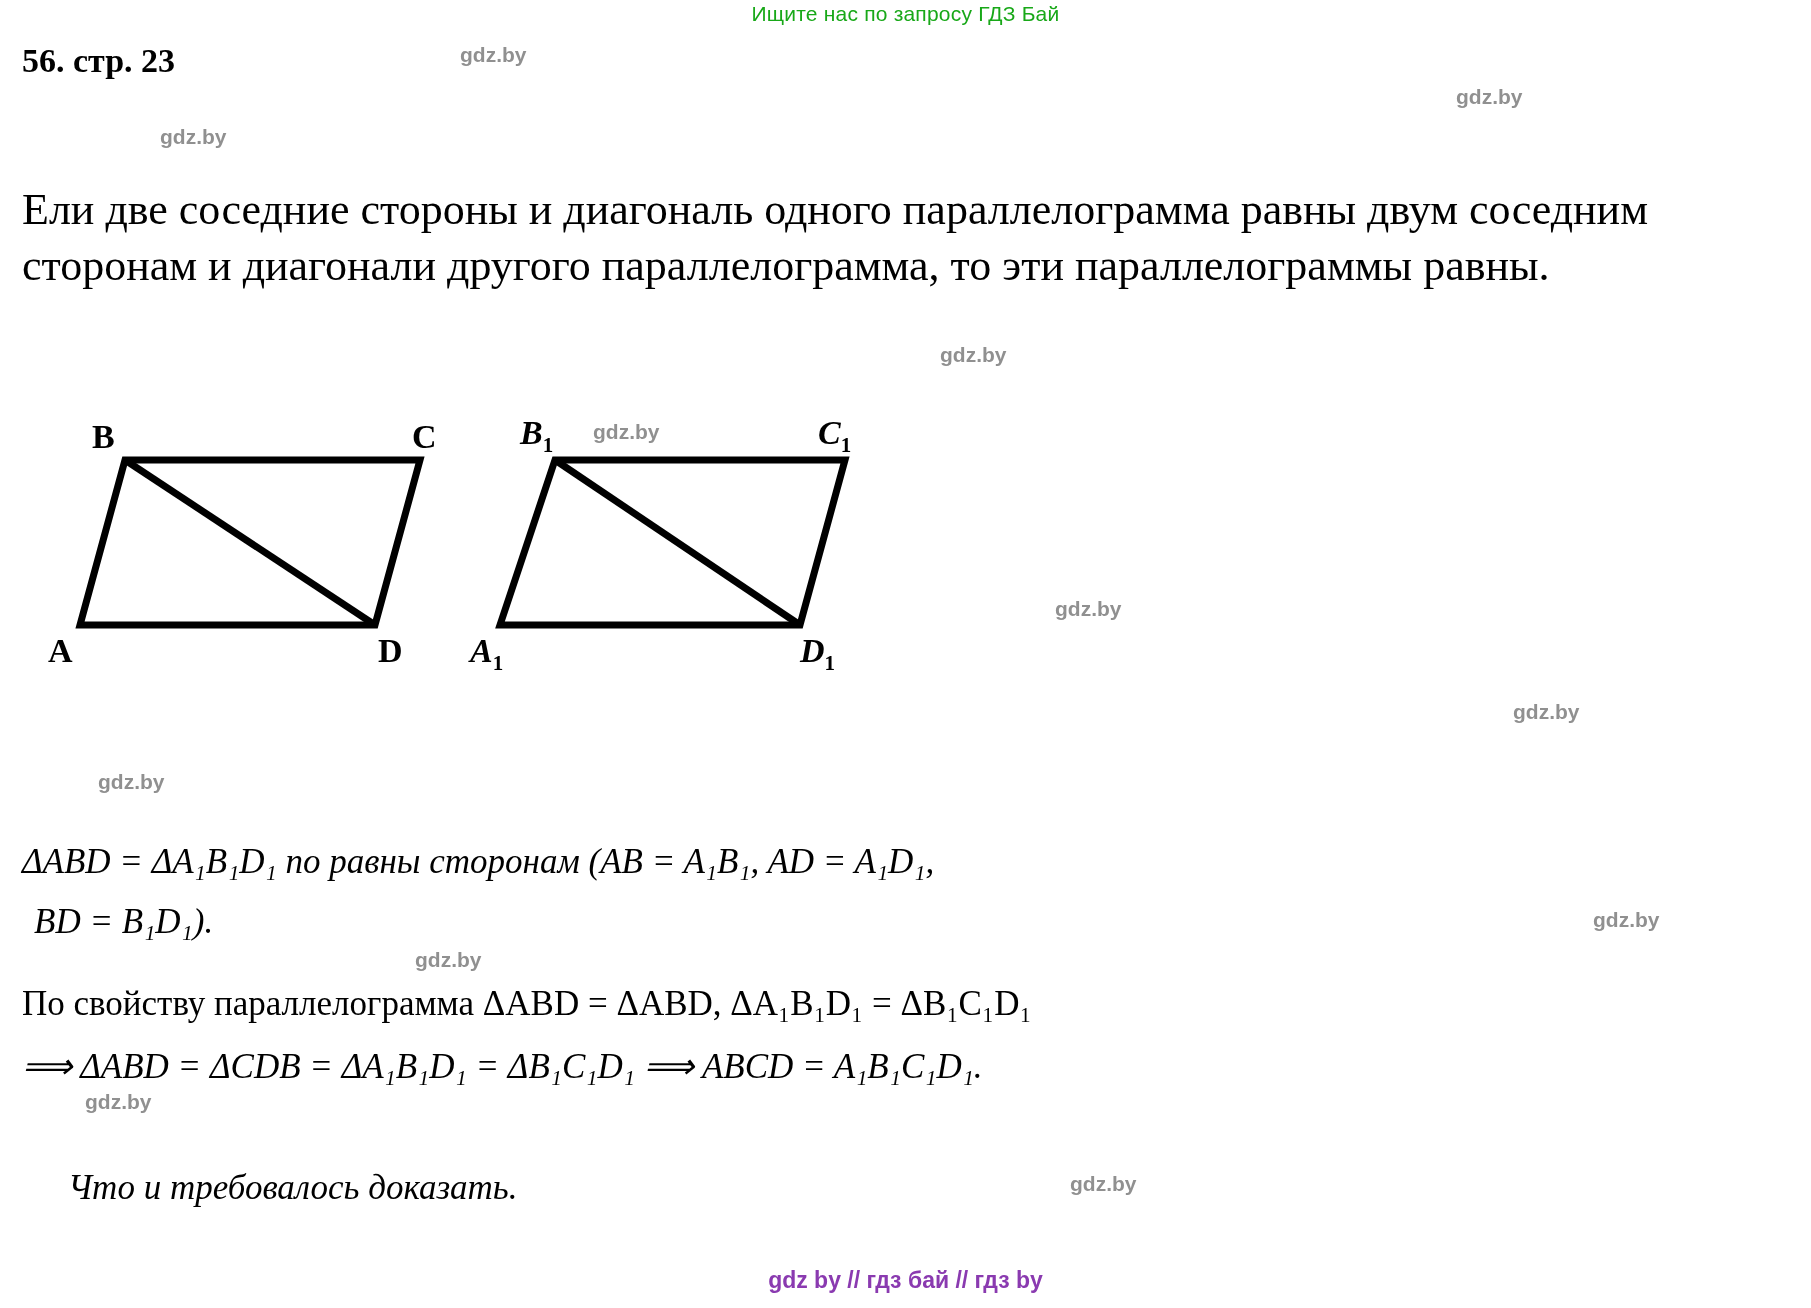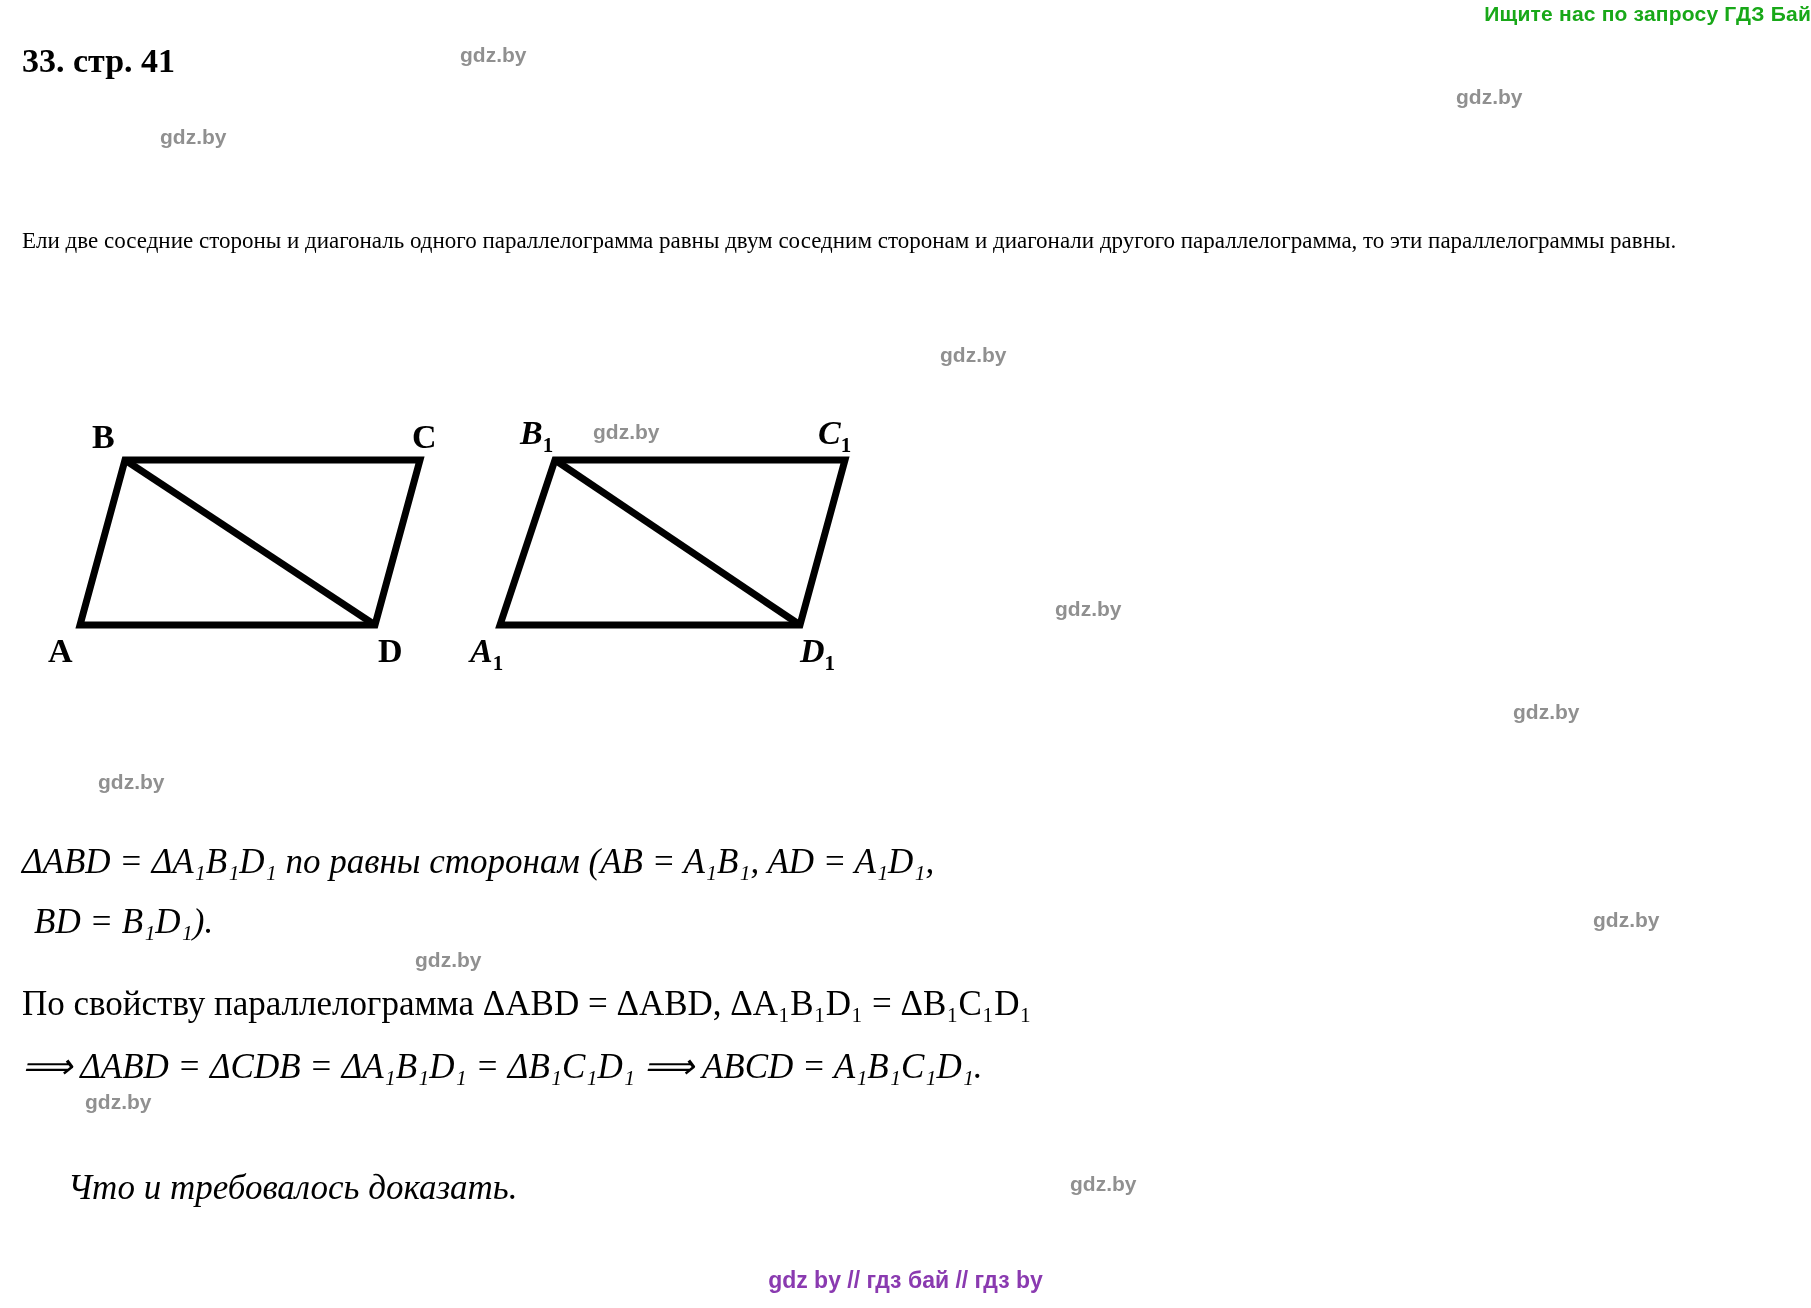--- a/index.html
+++ b/index.html
@@ -18,24 +18,24 @@
   .page {
     position: absolute;
     inset: 0;
   }
   
   .top-banner {
     position: absolute;
     top: 2px;
     left: 0;
     width: 100%;
-    text-align: right;
+    text-align: center;
     color: #18a818;
     font-family: "Liberation Sans", sans-serif;
-    font-weight: bold;
+    font-weight: normal;
     font-size: 21px;
     letter-spacing: 0.2px;
   }
   
   .wm {
     position: absolute;
     color: #7d7d7d;
     font-family: "Liberation Sans", sans-serif;
     font-weight: bold;
     font-size: 21px;
@@ -50,24 +50,23 @@
     font-size: 34px;
     font-weight: bold;
     font-family: "Liberation Serif", serif;
   }
   
   .statement {
     position: absolute;
     left: 22px;
     top: 182px;
     width: 1768px;
-    font-size: 23px;
+    font-size: 44px;
     line-height: 1.27;
     text-align: left;
-    margin-top: 44px;
   }
   .proof-label {
     position: absolute;
     left: 22px;
     top: 388px;
     font-size: 35px;
     font-style: italic;
   }
   
   .figure-area {
@@ -124,21 +123,21 @@
     font-size: 23px;
   }
 </style>
 </head>
 <body>
 
 <div class="page">
 
   <div class="top-banner">Ищите нас по запросу ГДЗ Бай</div>
 
-  <div class="task-no">33. стр. 41</div>
+  <div class="task-no">56. стр. 23</div>
 
   <div class="statement">Ели две соседние стороны и диагональ одного параллелограмма равны двум соседним сторонам и диагонали другого параллелограмма, то эти параллелограммы равны.</div>
 
 
   <div class="figure-area">
     <svg width="960" height="290" viewBox="0 0 960 290">
 
       <polygon points="125,10 420,10 375,175 80,175" fill="none" stroke="#000000" stroke-width="7" stroke-linejoin="miter"></polygon>
       <line x1="125" y1="10" x2="375" y2="175" stroke="#000000" stroke-width="7"></line>
 

